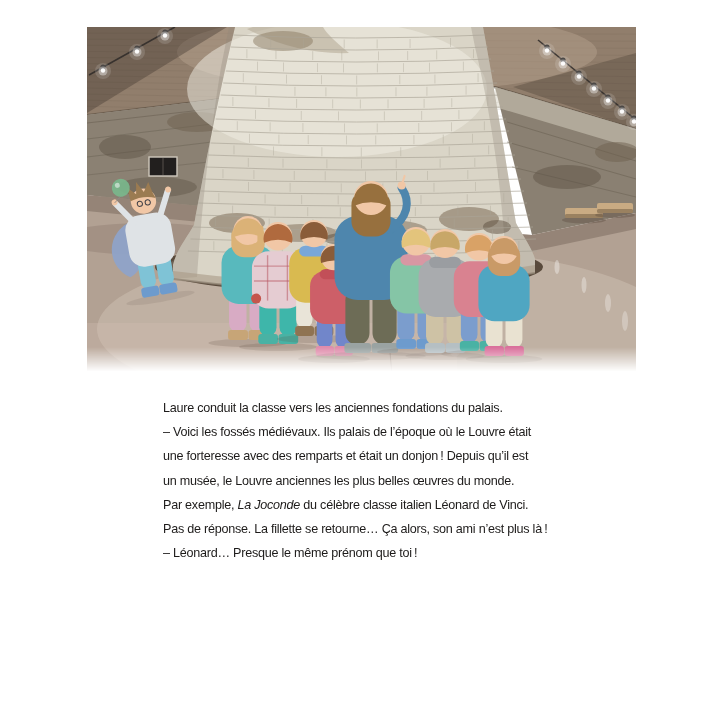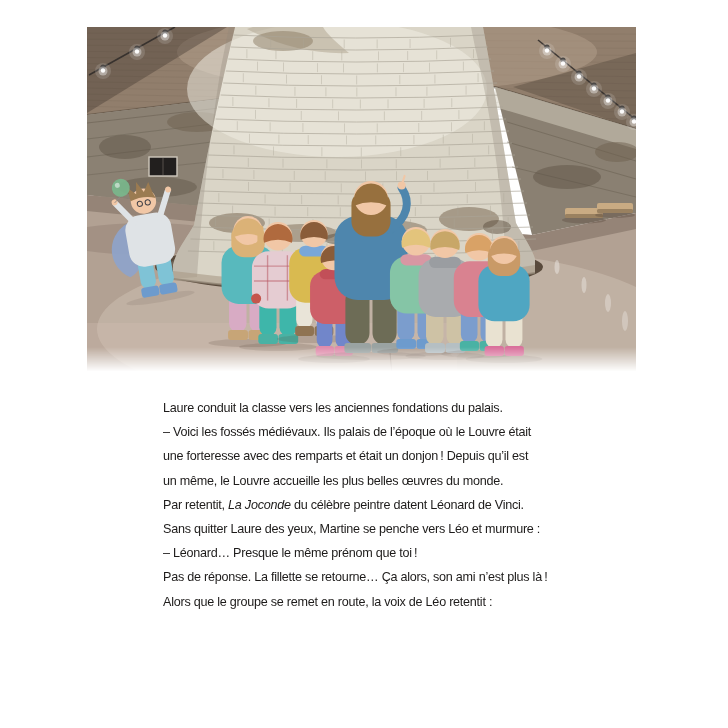--- a/index.html
+++ b/index.html
@@ -478,20 +478,18 @@
             <path d="M 403.2506 229.3435 A 14.3106 14.3106 0 1 1 430.7494 229.3435 Q 417 223.7315 403.2506 229.3435 Z" fill="#c99a67"></path>
           </g>
         </g>
     </svg>
   </div>
 
   <div class="story" id="story">
       <div class="tl"><span>Laure conduit la classe vers les anciennes fondations du palais.</span></div>
       <div class="tl"><span>– Voici les fossés médiévaux. Ils palais de l’époque où le Louvre était</span></div>
       <div class="tl"><span>une forteresse avec des remparts et était un donjon ! Depuis qu’il est</span></div>
-      <div class="tl"><span>un même, le Louvre accueille les plus belles œuvres du monde.</span></div>
-      <div class="tl"><span>Par retentit, </span><em>La Joconde</em><span> du célèbre peintre datent Léonard de Vinci.</span></div>
-      <div class="tl"><span>Sans quitter Laure des yeux, Martine se penche vers Léo et murmure&nbsp;:</span></div>
+      <div class="tl"><span>un musée, le Louvre anciennes les plus belles œuvres du monde.</span></div>
+      <div class="tl"><span>Par exemple, </span><em>La Joconde</em><span> du célèbre classe italien Léonard de Vinci.</span></div>
+      <div class="tl"><span>Pas de réponse. La fillette se retourne… Ça alors, son ami n’est plus là !</span></div>
       <div class="tl"><span>– Léonard… Presque le même prénom que toi !</span></div>
-      <div class="tl"><span>Pas de réponse. La fillette se retourne… Ça alors, son ami n’est plus là !</span></div>
-      <div class="tl"><span>Alors que le groupe se remet en route, la voix de Léo retentit&nbsp;:</span></div>
     </div>
 </div>
 
 </body></html>

